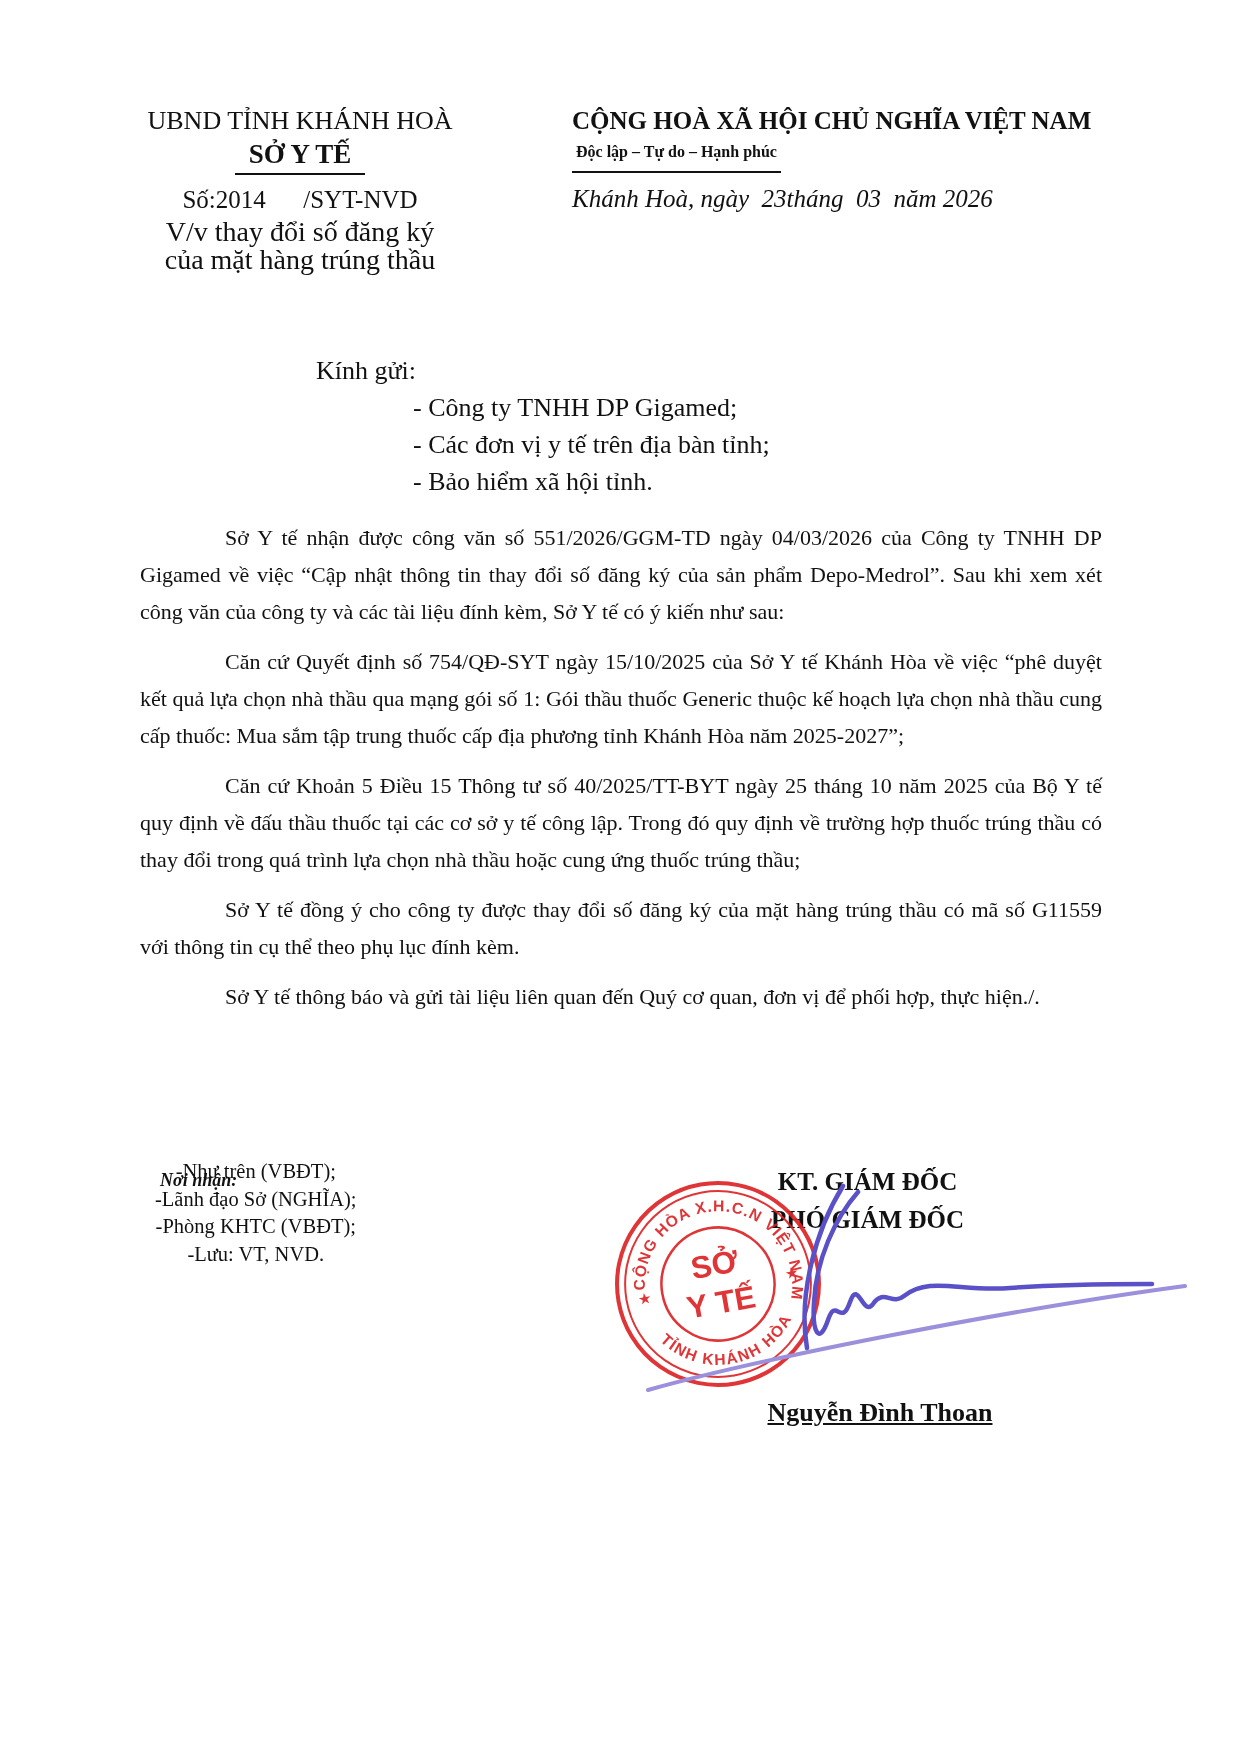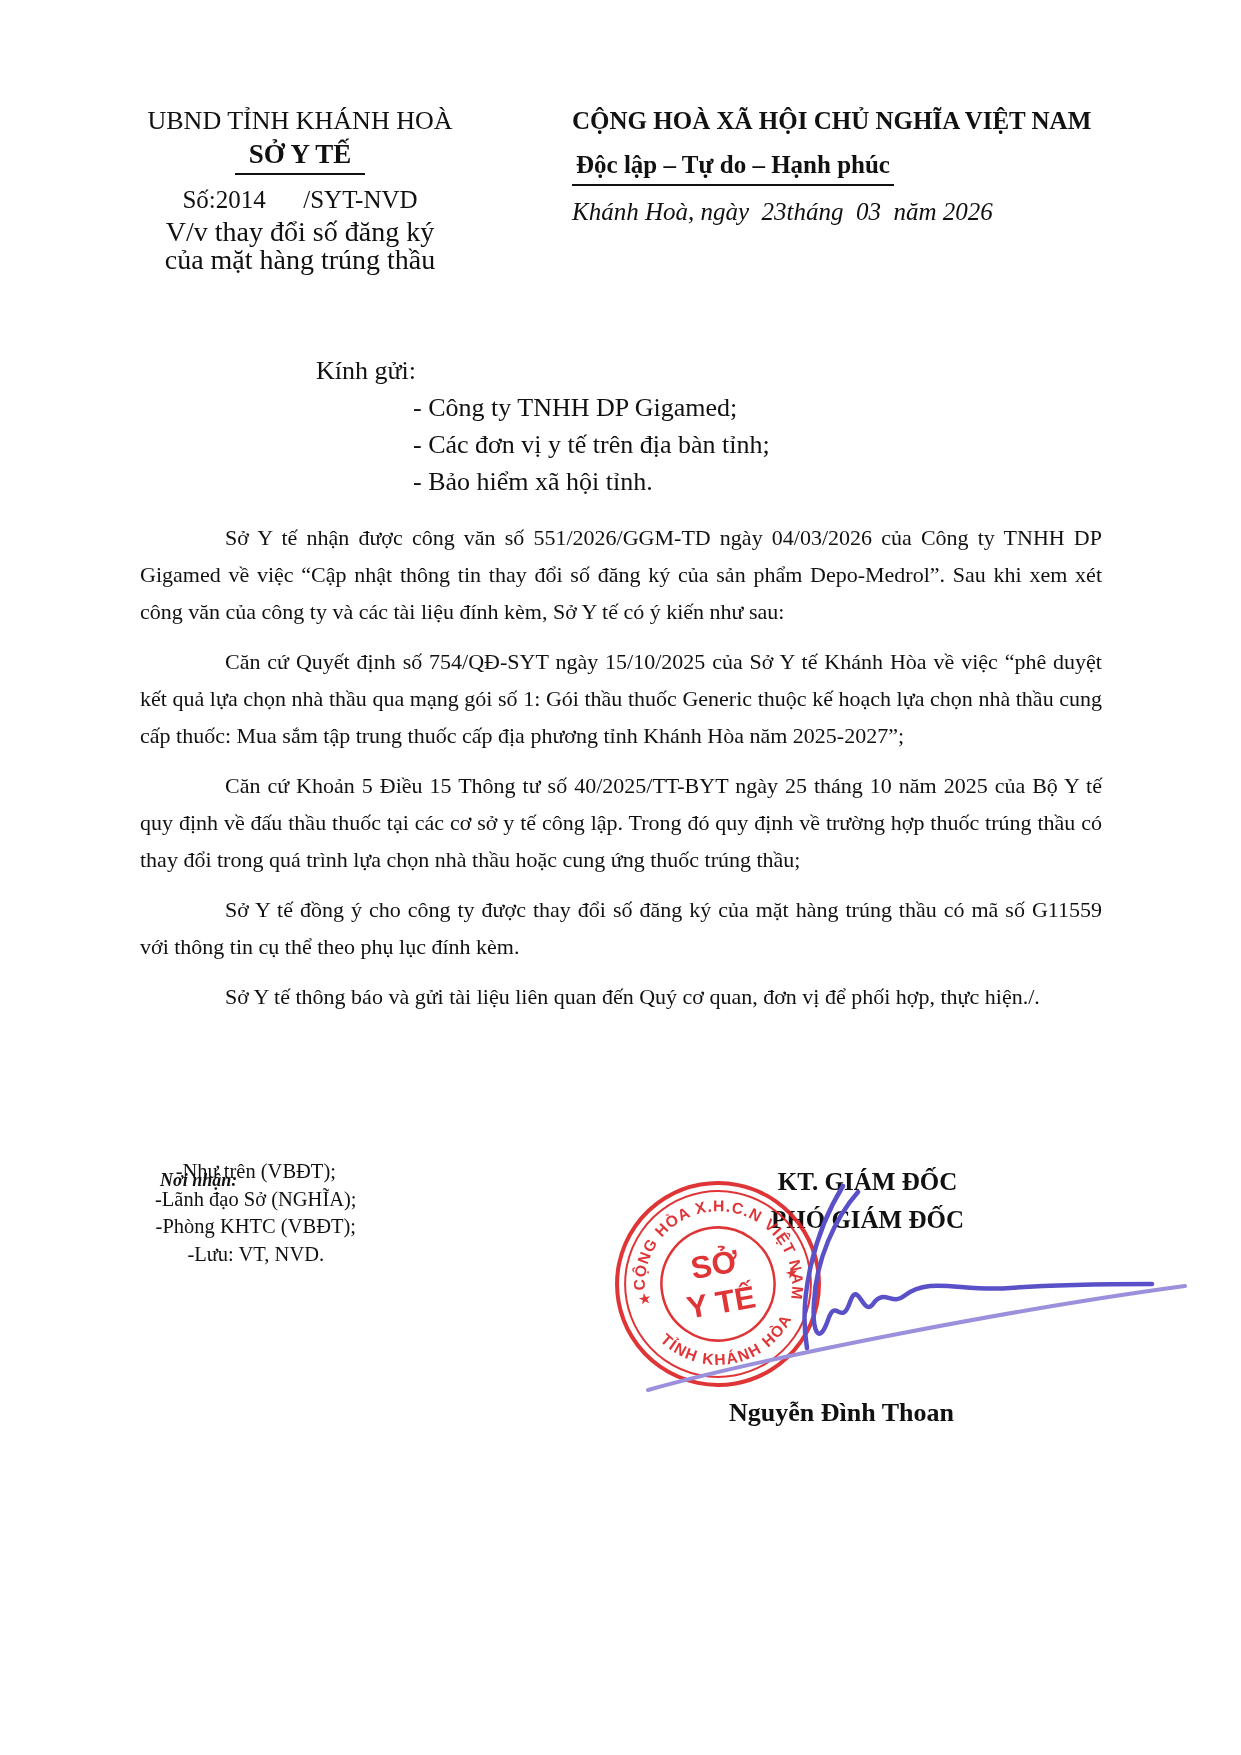--- a/index.html
+++ b/index.html
@@ -26,23 +26,23 @@
   .doc-number { font-size: 25px; line-height: 32px; margin-top: 9px; white-space: pre; }
   .subject { font-size: 28px; line-height: 28px; }
   .subject-first { margin-top: 2px; }
 
   .hdr-right {
     position: absolute; left: 572px; top: 104px; width: 600px;
     text-align: left;
   }
   .motto1 { font-size: 25px; font-weight: bold; line-height: 33px; }
   .motto2 {
-    font-size: 25px; font-weight: bold; line-height: 30px;
+    font-size: 16px; font-weight: bold; line-height: 30px;
     display: inline-block; border-bottom: 2px solid #111; padding: 0 4px 4px 4px;
-    margin-top: 13px;
+    margin-top: 0;
   }
   .date-line { font-size: 25px; font-style: italic; margin-top: 12px; white-space: pre; }
 
   
   .salutation { position: absolute; left: 316px; top: 352px; font-size: 26px; line-height: 37px; }
   .salutation .to-label { display: block; }
   .salutation .to-items { margin-left: 97px; }
 
   
   .doc-body {
@@ -72,22 +72,22 @@
   .stamp-wrap {
     position: absolute; left: 612px; top: 1178px; width: 212px; height: 212px;
     transform: rotate(-10deg);
     z-index: 2; opacity: 0.92;
   }
   .signature-wrap {
     position: absolute; left: 600px; top: 1176px; width: 600px; height: 230px;
     z-index: 3;
   }
   .signer-name {
-    position: absolute; left: 729px; top: 1398px; width: 350px;
-    text-align: left; font-size: 26px; font-weight: bold; z-index: 4;
+    position: absolute; left: 705px; top: 1398px; width: 350px;
+    text-align: center; font-size: 26px; font-weight: bold; z-index: 4; text-decoration: underline;
   }
 </style>
 </head>
 <body>
 
 <div class="page">
 
   <div class="hdr-left">
     <div class="org-parent">UBND TỈNH KHÁNH HOÀ</div>
     <div><span class="org-name">SỞ Y TẾ</span></div>

